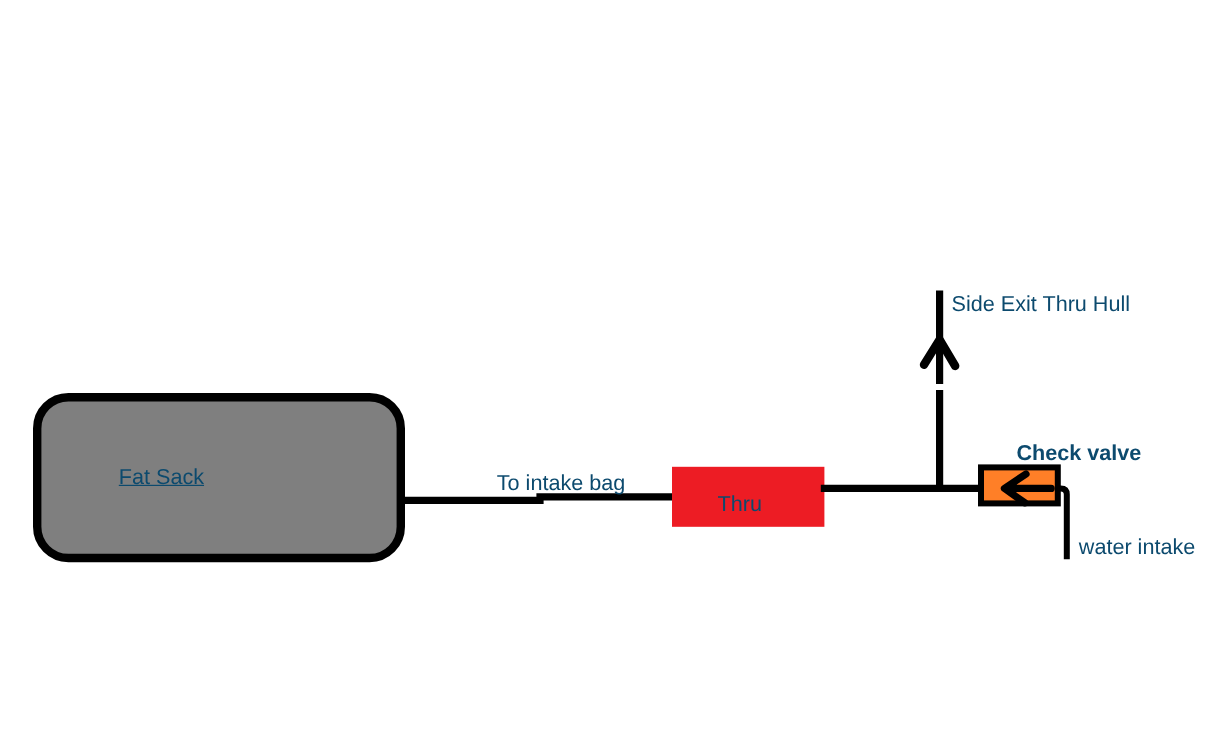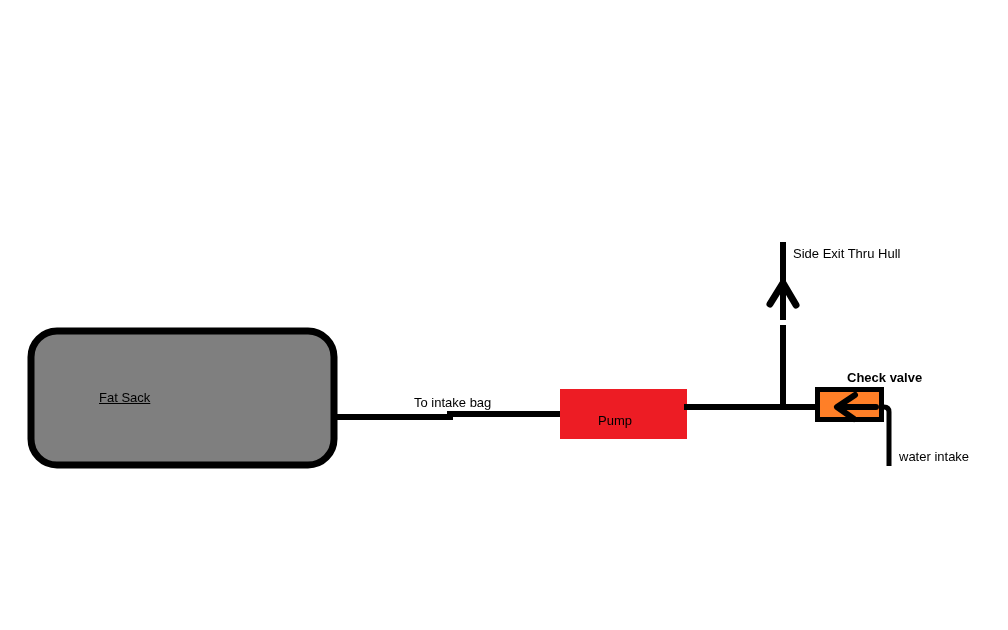--- a/index.html
+++ b/index.html
@@ -15,23 +15,23 @@
     overflow: hidden;
     font-family: "Liberation Sans", sans-serif;
   }
   .canvas svg {
     position: absolute;
     left: 0;
     top: 0;
   }
   .label {
     position: absolute;
-    font-size: 13px;
+    font-size: 18px;
     line-height: 17px;
-    color: #000000;
+    color: #0c4a6e;
     white-space: nowrap;
     text-align: right;
   }
   .lbl-fat-sack     { left: 99px;  top: 389px; text-decoration: underline; }
   .lbl-ballast      { left: 414px; top: 394px; }
   .lbl-pump         { left: 598px; top: 412px; }
   .lbl-side-exit    { left: 793px; top: 245px; }
   .lbl-check-valve  { left: 847px; top: 369px; font-weight: bold; }
   .lbl-water-intake { left: 899px; top: 448px; }
 </style>
@@ -60,21 +60,21 @@
       <path d="M876 407 L840 407 M855 395 L837 407 L854 419" stroke-width="6" stroke-linecap="round" stroke-linejoin="round"></path>
 
       <path d="M881 407 L884 407 Q889 407 889 412 L889 466" stroke-width="5"></path>
     </g>
   </svg>
 
   <div class="label lbl-fat-sack">Fat Sack</div>
 
   <div class="label lbl-ballast">To intake bag</div>
 
-  <div class="label lbl-pump">Pump</div>
+  <div class="label lbl-pump">Thru</div>
 
   <div class="label lbl-side-exit">Side Exit Thru Hull</div>
 
   <div class="label lbl-check-valve">Check valve</div>
 
   <div class="label lbl-water-intake">water intake</div>
 
 </div>
 
 </body></html>

